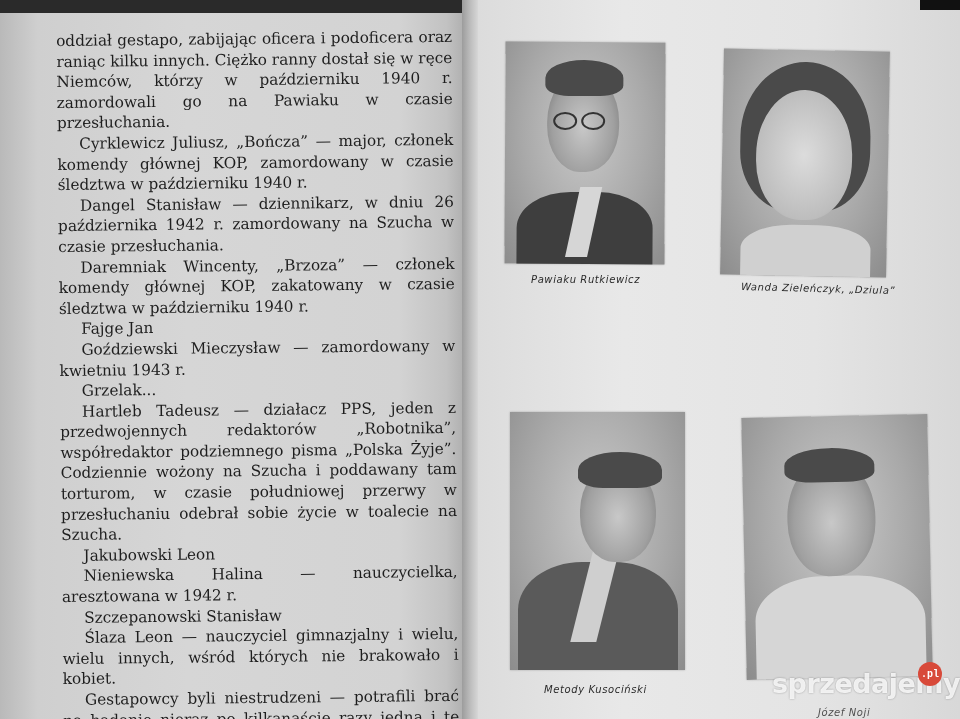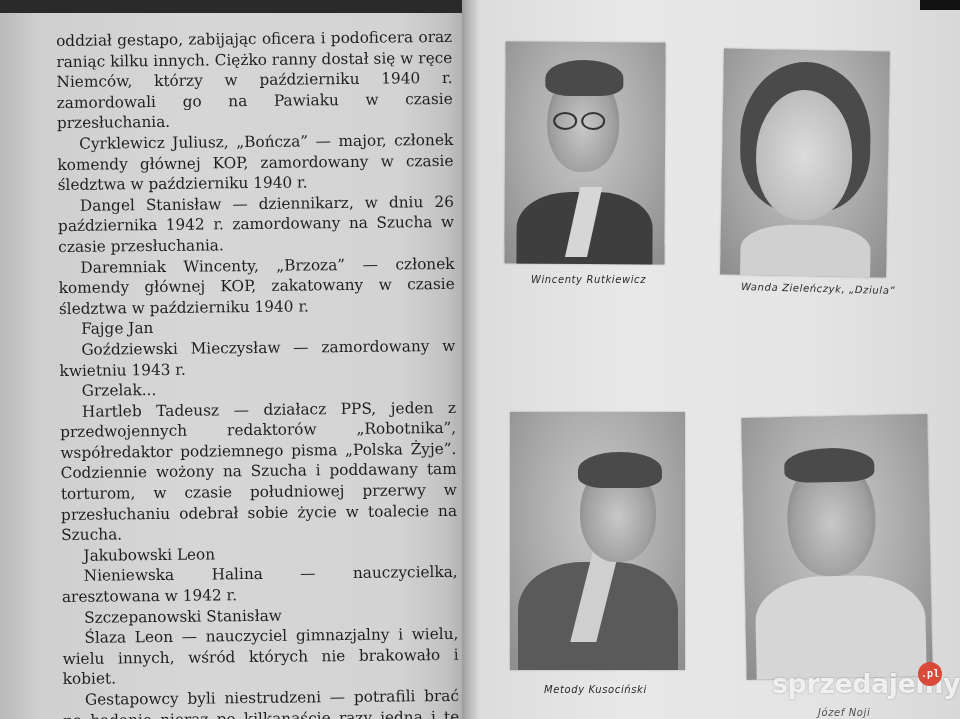--- a/index.html
+++ b/index.html
@@ -88,21 +88,21 @@
   <div class="dark-corner"></div>
 
   <div class="photo" style="left:505px; top:42px; width:160px; height:222px; transform:rotate(0.3deg);">
     <div class="body" style="left:12px; top:150px; width:136px; height:90px; background:#3e3e3e;"></div>
     <div style="position:absolute; left:68px; top:145px; width:22px; height:70px; background:#d6d6d6; transform:skewX(-12deg);"></div>
     <div class="head" style="left:42px; top:30px; width:72px; height:100px;"></div>
     <div class="hair" style="left:40px; top:18px; width:78px; height:36px;"></div>
     <div style="position:absolute; left:48px; top:70px; width:20px; height:14px; border:2px solid #333; border-radius:50%;"></div>
     <div style="position:absolute; left:76px; top:70px; width:20px; height:14px; border:2px solid #333; border-radius:50%;"></div>
   </div>
-  <div class="caption" style="left:531px; top:274px;">Wincenty Rutkiewicz</div>
+  <div class="caption" style="left:531px; top:274px;">Pawiaku Rutkiewicz</div>
 
   <div class="photo" style="left:722px; top:50px; width:166px; height:226px; transform:rotate(1deg);">
     <div class="hair" style="left:18px; top:12px; width:130px; height:150px; border-radius:50% 50% 40% 40%;"></div>
     <div class="head" style="left:34px; top:40px; width:96px; height:130px; background:radial-gradient(ellipse at 50% 50%, #dcdcdc 0%, #bdbdbd 70%, #9a9a9a 100%);"></div>
     <div class="body" style="left:20px; top:175px; width:130px; height:60px; background:#d0d0d0;"></div>
   </div>
   <div class="caption" style="left:741px; top:283px; transform:rotate(1.5deg);">Wanda Zieleńczyk, „Dziula”</div>
 
   <div class="photo" style="left:510px; top:412px; width:175px; height:258px;">
     <div class="body" style="left:8px; top:150px; width:160px; height:120px; background:#5a5a5a;"></div>

